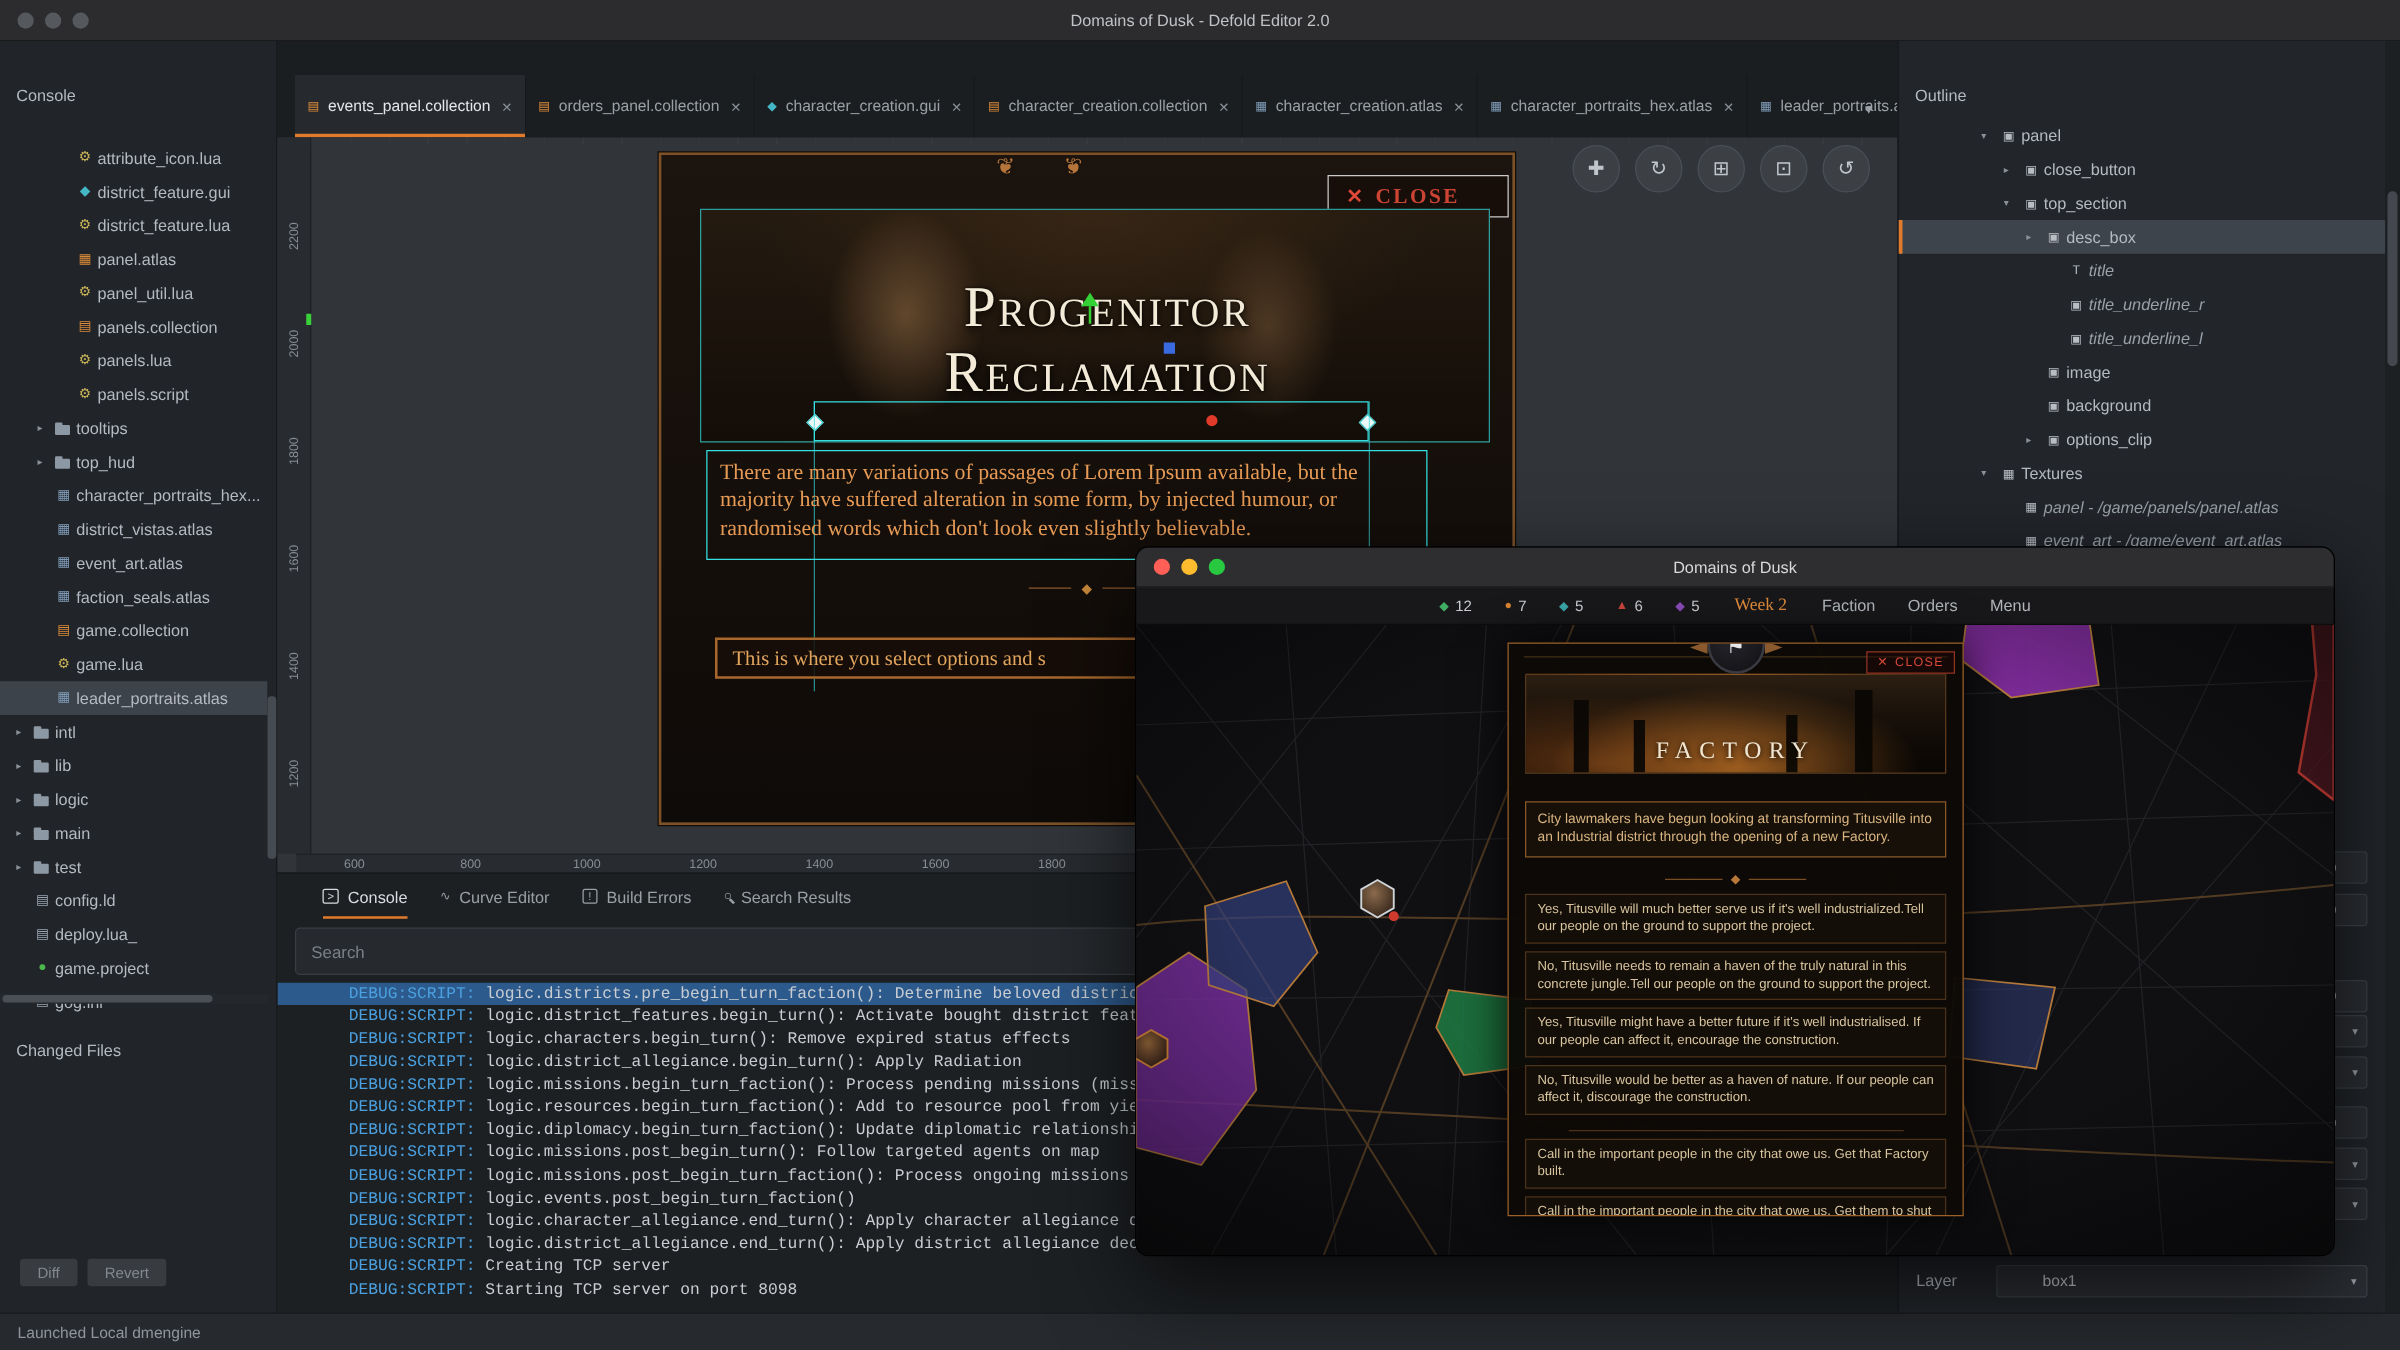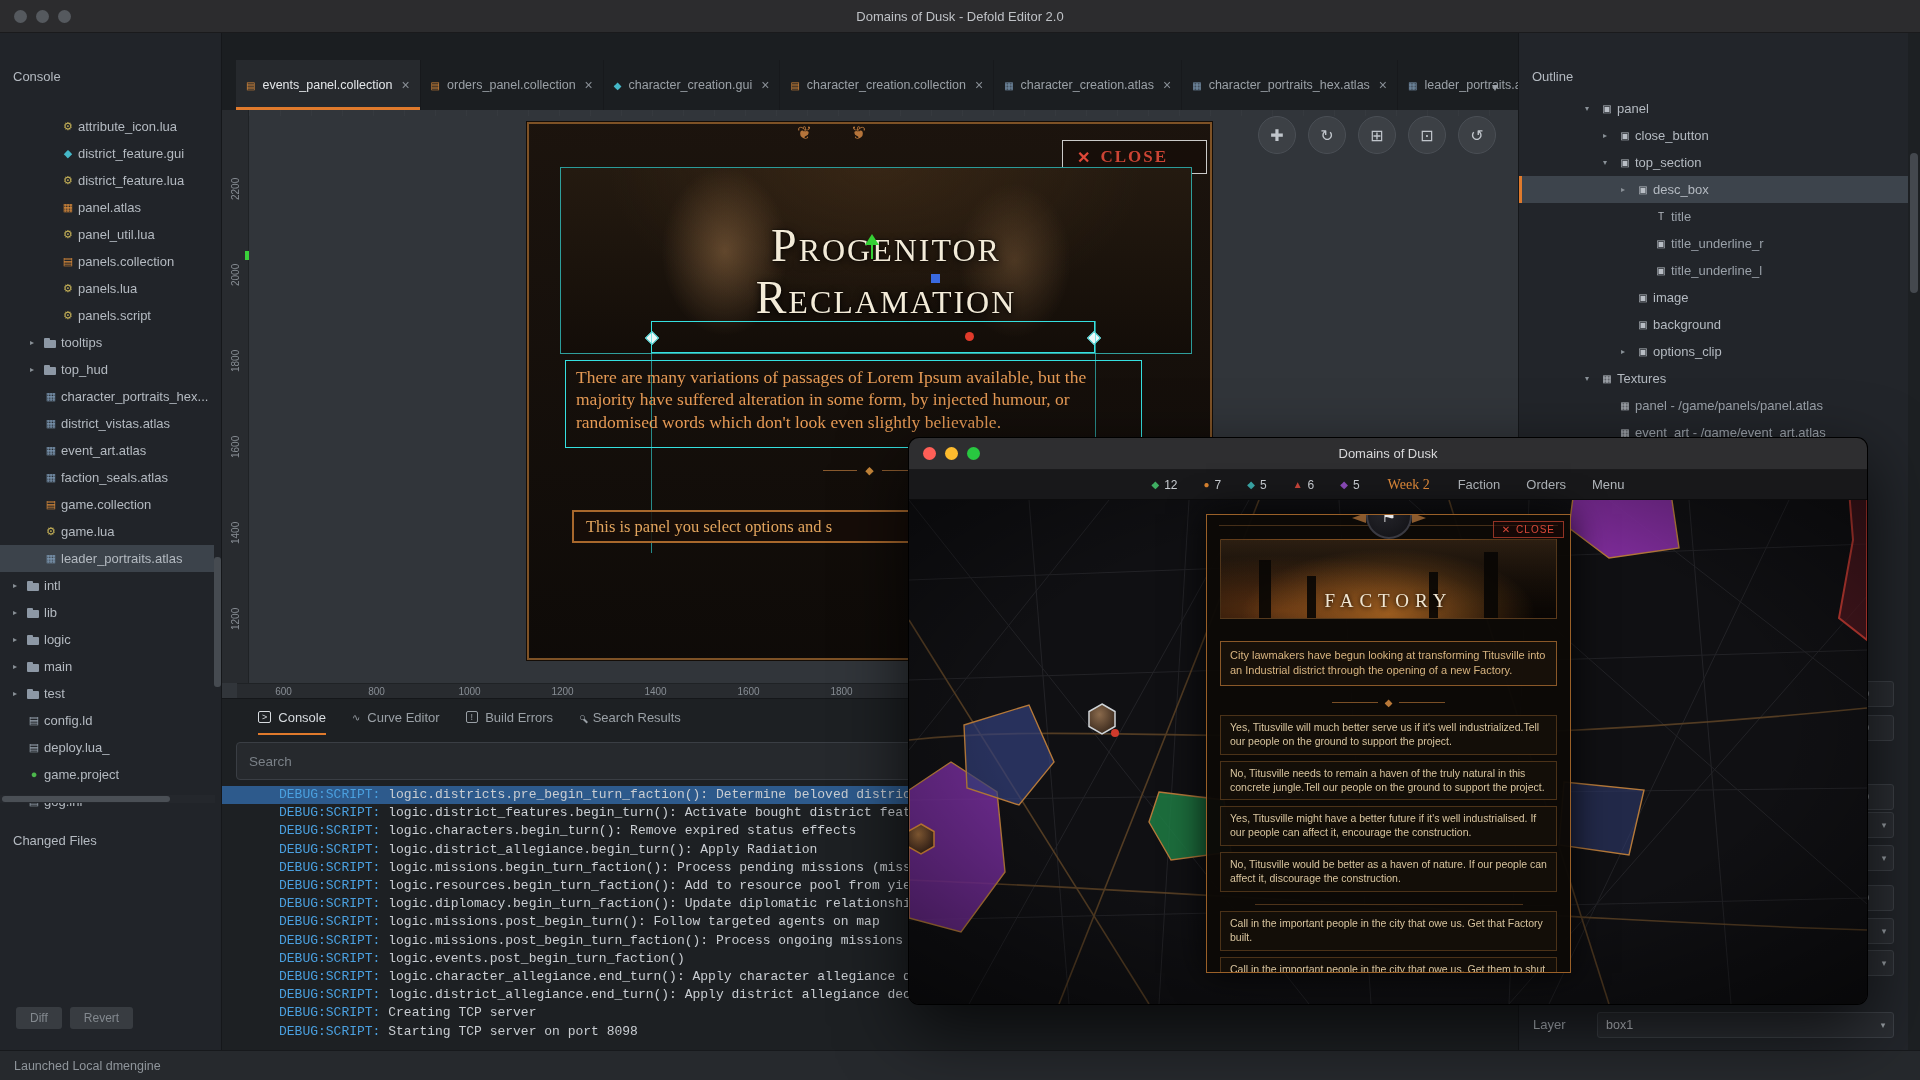--- a/index.html
+++ b/index.html
@@ -110,28 +110,28 @@
 
   
   .outline { position:absolute; left:1518px; top:33px; width:390px; height:1017px; background:#22252a; border-left:1px solid #15171a; }
   .o-tree { position:absolute; top:62px; left:0; right:0; }
   .o-row { position:relative; height:27px; display:flex; align-items:center; padding-left:calc(var(--ind,1)*18px + 48px); white-space:nowrap; }
   .o-row.selected { background:#3d444c; }
   .o-row.selected::before { content:""; position:absolute; left:0; top:0; bottom:0; width:3px; background:#e07a2c; }
   .o-row .arrow { width:14px; font-size:8px; color:#8a9198; flex:none; }
   .o-row .ic { width:16px; font-size:10px; text-align:center; flex:none; color:#b8bdc4; }
   .o-row .lbl { font-size:13px; color:#b4bac1; margin-left:2px; }
-  .o-row.italic .lbl { color:#9aa1a9; }
+  .o-row.italic .lbl { font-style:italic; color:#9aa1a9; }
   .prop-box { position:absolute; right:14px; width:60px; height:26px; background:#2b2e33; border:1px solid #3d4147; border-radius:3px; display:flex; align-items:center; }
   .prop-box .pv { flex:1; text-align:right; padding-right:6px; font-size:12px; color:#c6cad0; }
   .prop-box .pc { width:18px; text-align:center; font-size:9px; color:#9aa0a6; }
   .layer-row { position:absolute; left:14px; right:14px; top:978px; height:27px; display:flex; align-items:center; }
   .layer-row .llbl { font-size:13px; color:#b4bac1; width:64px; }
   .layer-select { flex:1; height:26px; background:#2b2e33; border:1px solid #3d4147; border-radius:3px; display:flex; align-items:center; }
-  .layer-select .lv { flex:1; padding-left:8px; font-size:12.5px; color:#c6cad0; }
+  .layer-select .lv { flex:1; padding-left:8px; font-size:12.5px; color:#c6cad0;margin-left:28px; }
   .layer-select .pc { width:20px; text-align:center; font-size:9px; color:#9aa0a6; }
 
   .right-scroll { position:absolute; left:1908px; top:33px; width:12px; height:1017px; background:#1d2023; }
   .right-scroll .thumb { position:absolute; left:2px; top:120px; width:8px; height:140px; background:#44484e; border-radius:4px; }
 
   
   .game-window { position:absolute; left:909px; top:438px; width:958px; height:566px; border-radius:10px; overflow:hidden; box-shadow:0 24px 70px rgba(0,0,0,.7), 0 0 0 1px #000; z-index:40; background:#0f0f10; }
   .gw-titlebar { position:relative; height:32px; background:#2e2e30; display:flex; align-items:center; border-bottom:1px solid #1a1a1c; }
   .gw-title { position:absolute; left:0; right:0; text-align:center; font-size:13px; color:#d8d8da; }
   .gw-hud { height:30px; background:#18181a; display:flex; align-items:center; justify-content:center; gap:18px; border-bottom:1px solid #0c0c0d; }
@@ -398,21 +398,21 @@
         <div class="giz-red"></div>
         <div class="sel-box"></div>
         <div class="guide gl"></div>
         <div class="guide gr"></div>
         <div class="gbody">There are many variations of passages of Lorem Ipsum available, but the majority have suffered alteration in some form, by injected humour, or randomised words which don't look even slightly believable.</div>
         <div class="gorn">
             <i></i>
             <span>◆</span>
             <i></i>
           </div>
-        <div class="gopts">This is panel you select options and s</div>
+        <div class="gopts">This is where you select options and s</div>
       </div>
 
       <div class="scene-toolbar">
 
       <div class="stool">
           <span>✚</span>
         </div>
           <div class="stool">
           <span>↻</span>
         </div>

